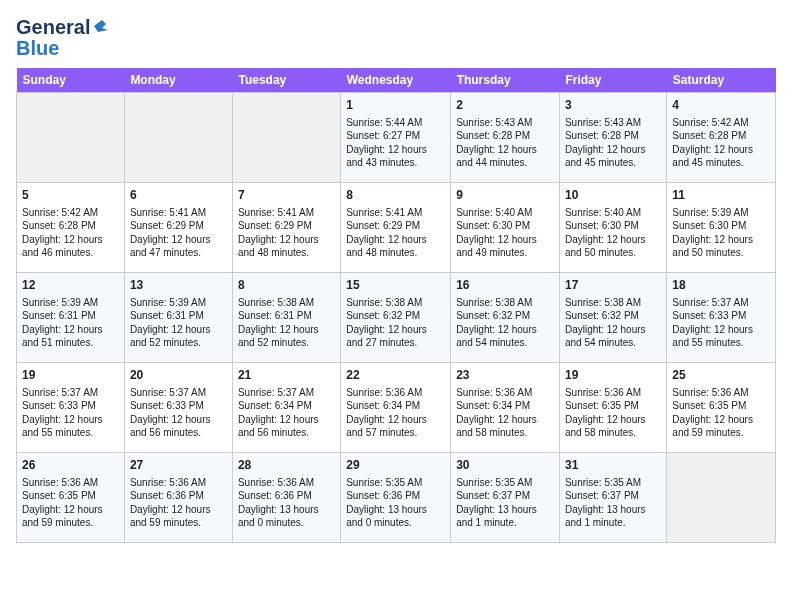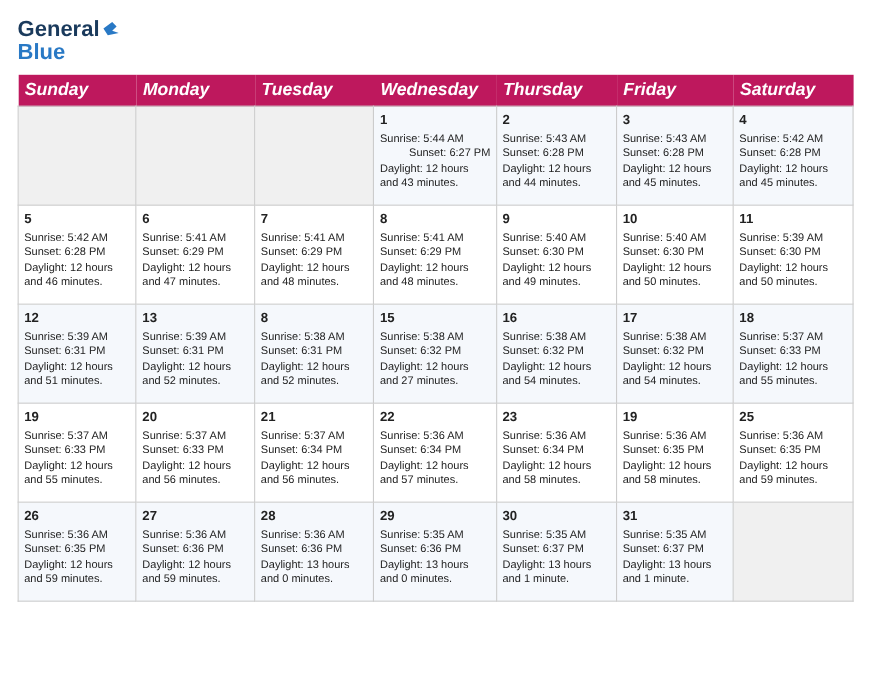--- a/index.html
+++ b/index.html
@@ -32,27 +32,26 @@
     .subtitle {
       font-size: 15px;
       color: #333;
     }
     table {
       width: 100%;
       border-collapse: collapse;
       font-size: 11px;
     }
     thead tr th {
-      background: #be185d;
+      background: #8b5cf6;
       color: #fff;
       padding: 5px 6px;
       text-align: left;
-      font-size: 16px;
+      font-size: 12px;
       font-weight: bold;
-      font-style: italic;
     }
     tbody tr td {
       border: 1px solid #ccc;
       padding: 4px 5px;
       vertical-align: top;
       min-height: 70px;
       height: 80px;
       width: 113px;
       background: #fff;
       color: #222;
@@ -111,21 +110,21 @@
       </tr>
   </thead>
   <tbody id="calendar-body">
   <tr class="week-row">
         <td class="empty-cell"></td>
         <td class="empty-cell"></td>
         <td class="empty-cell"></td>
         <td>
           <span class="day-num">1</span>
           <span style="display: block; font-size: 10px; line-height: 1.35;">Sunrise: 5:44 AM</span>
-          <span style="display: block; font-size: 10px; line-height: 1.35; text-align: right;">Sunset: 6:27 PM</span>
+          <span style="display: block; font-size: 10px; line-height: 1.35;">Sunset: 6:27 PM</span>
           <span style="display: block; font-size: 10px; line-height: 1.35;">Daylight: 12 hours</span>
           <span style="display: block; font-size: 10px; line-height: 1.35;">and 43 minutes.</span>
         </td>
         <td>
           <span class="day-num">2</span>
           <span style="display: block; font-size: 10px; line-height: 1.35;">Sunrise: 5:43 AM</span>
           <span style="display: block; font-size: 10px; line-height: 1.35;">Sunset: 6:28 PM</span>
           <span style="display: block; font-size: 10px; line-height: 1.35;">Daylight: 12 hours</span>
           <span style="display: block; font-size: 10px; line-height: 1.35;">and 44 minutes.</span>
         </td>

